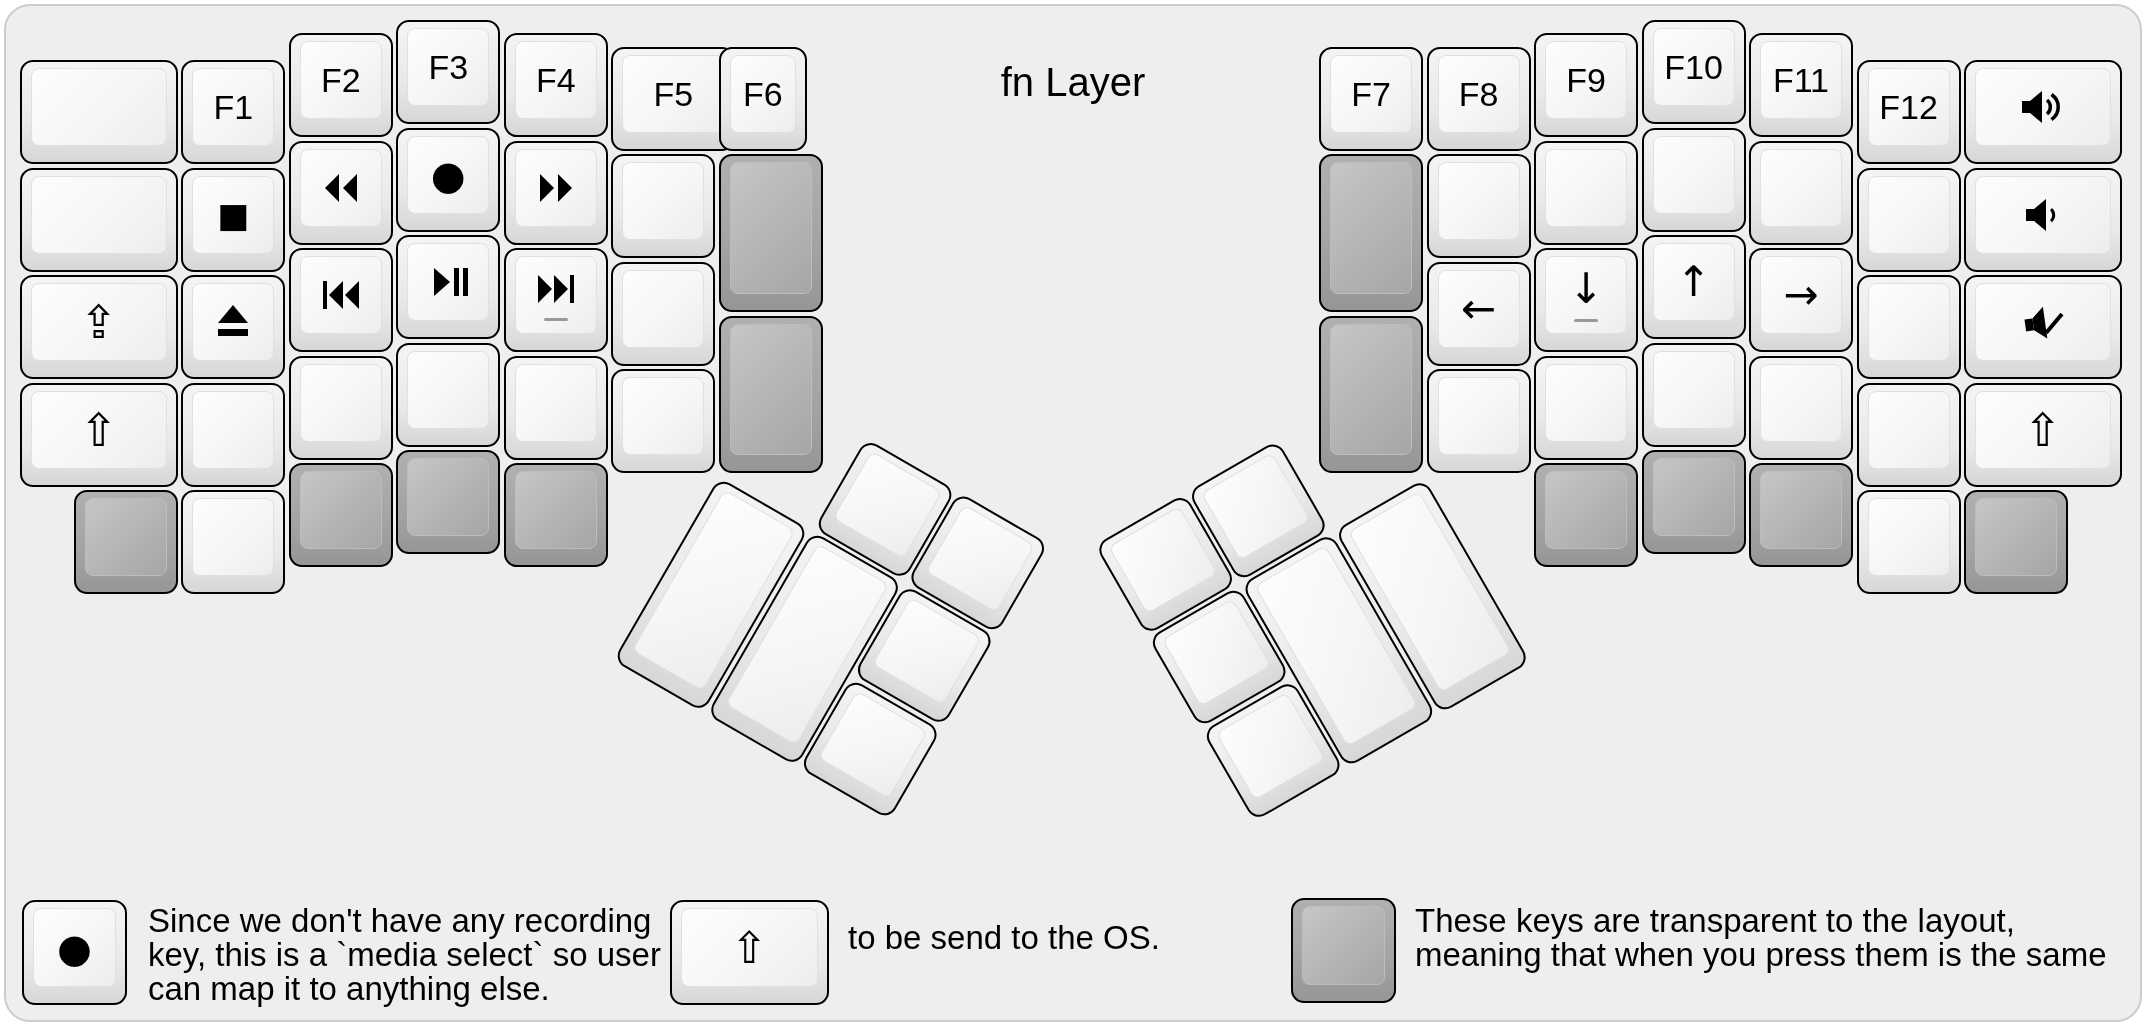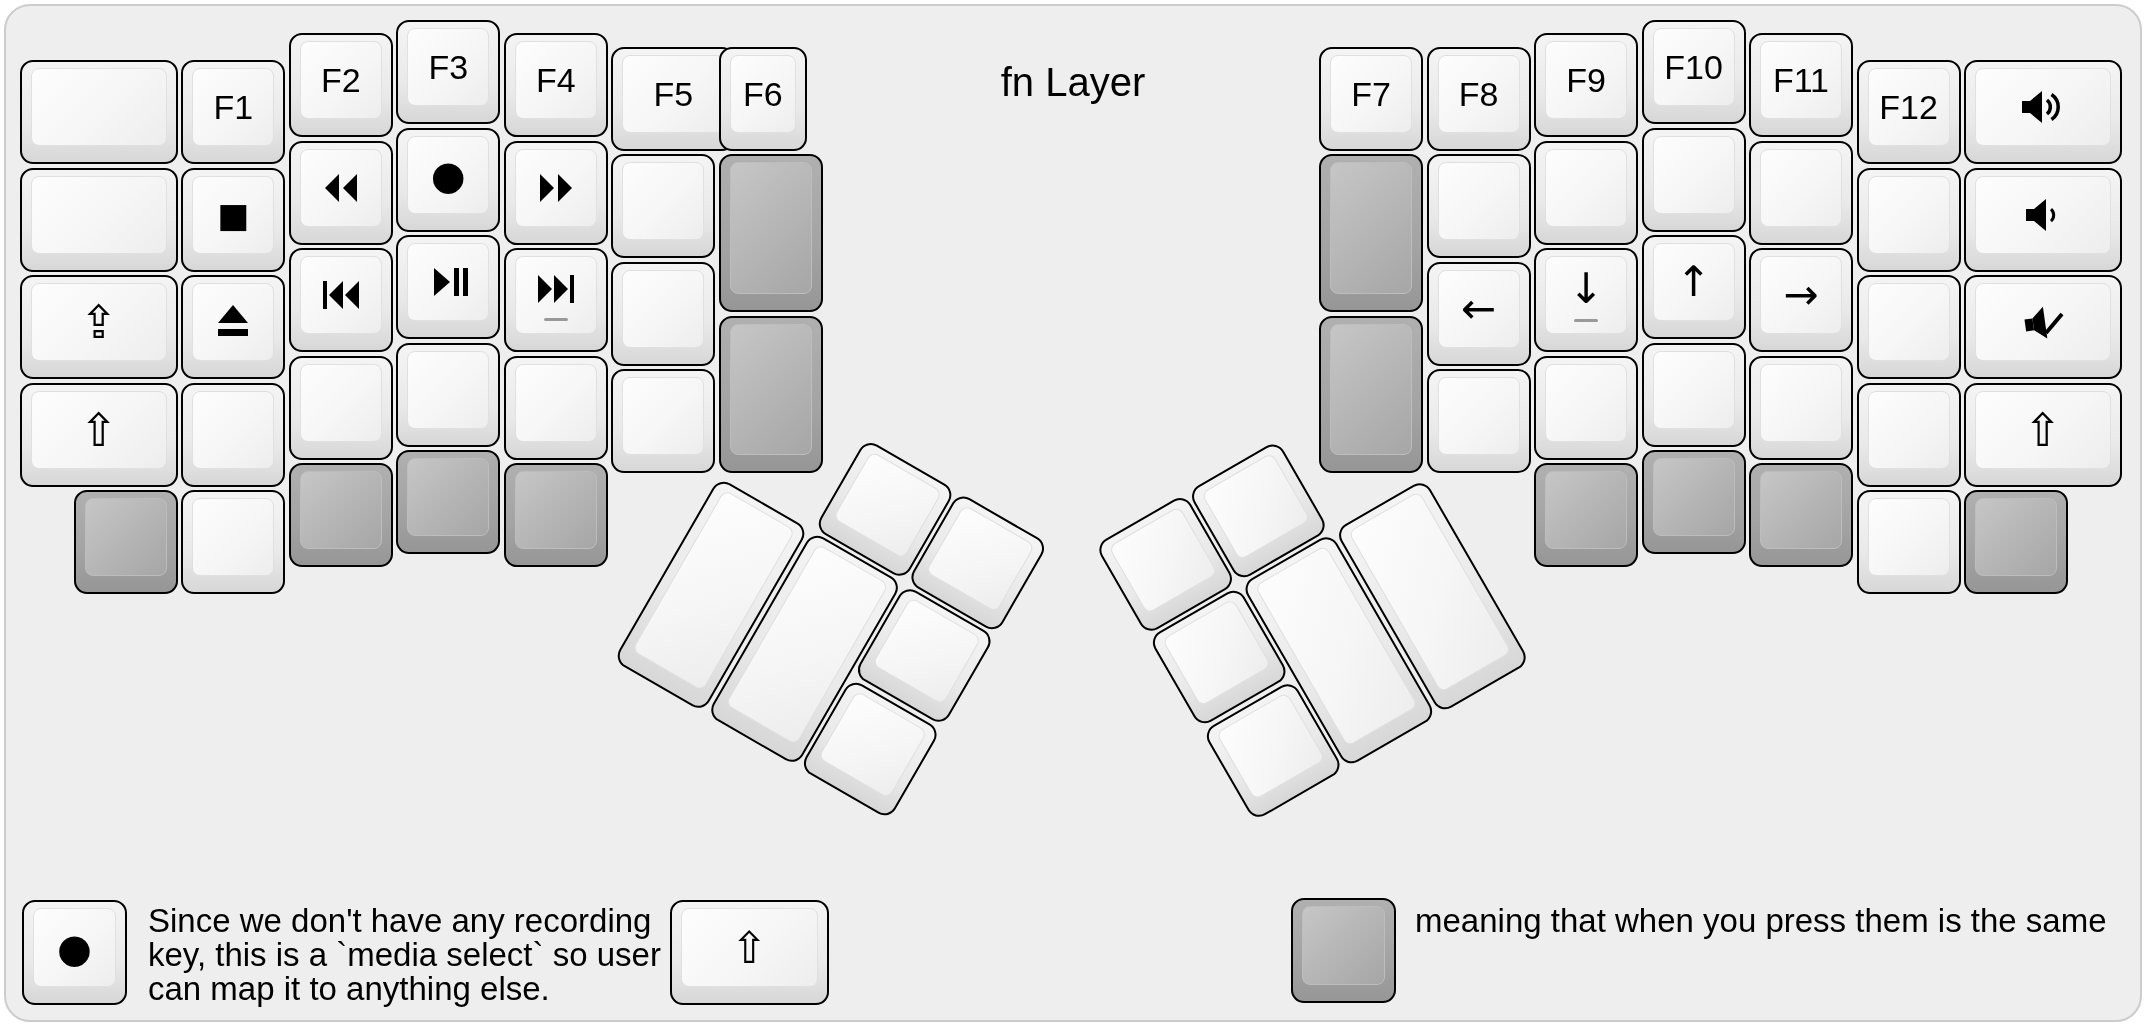--- a/index.html
+++ b/index.html
@@ -398,23 +398,25 @@
   </div>
 
   <div class="legend-item" style="left:670px;top:900px;">
     <div class="key white" style="left:0;top:0;width:159px;height:105px;">
       <div class="cap">
           <span class="lbl-g" style="font-size:44px;">⇧</span>
         </div>
     </div>
   </div>
   <div class="legend-text" style="left:848px;top:921px;">
+      <div>to be send to the OS.</div>
   </div>
 
   <div class="legend-item" style="left:1291px;top:898px;">
     <div class="key gray" style="left:0;top:0;width:105px;height:105px;">
       <div class="cap"></div>
     </div>
   </div>
   <div class="legend-text" style="left:1415px;top:904px;">
+    <div>These keys are transparent to the layout,</div>
       <div>meaning that when you press them is the same</div>
   </div>
 </div>
 
 </body></html>

